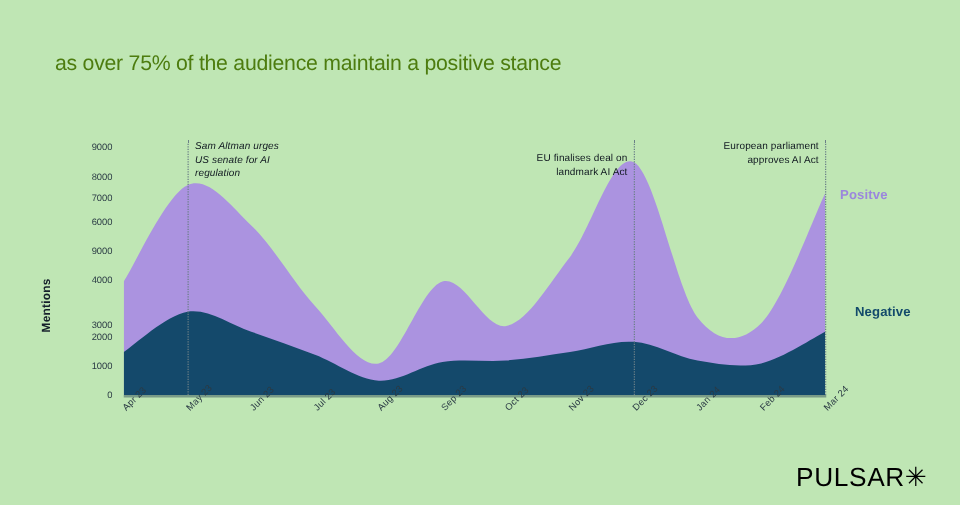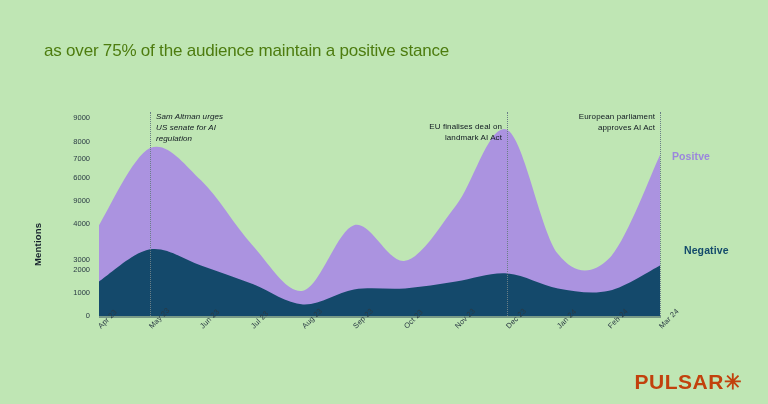--- a/index.html
+++ b/index.html
@@ -76,21 +76,21 @@
   .lbl-pos{color:#9b86dd;}
   .lbl-neg{color:#134a6b;}
 
   
   .footnote{
     position:absolute;left:30px;top:375px;
     font-size:7.5px;color:#2c3b44;letter-spacing:.15px;white-space:nowrap;
   }
   .logo{
     position:absolute;right:26px;top:370px;
-    font-size:21px;font-weight:700;color:#c2410c;
+    font-size:21px;font-weight:400;color:#000000;
     letter-spacing:.5px;white-space:nowrap;
   }
   .logo .ast{font-size:21px;}
 </style>
 </head>
 <body>
 
 <div id="card">
 
   <div class="header">

